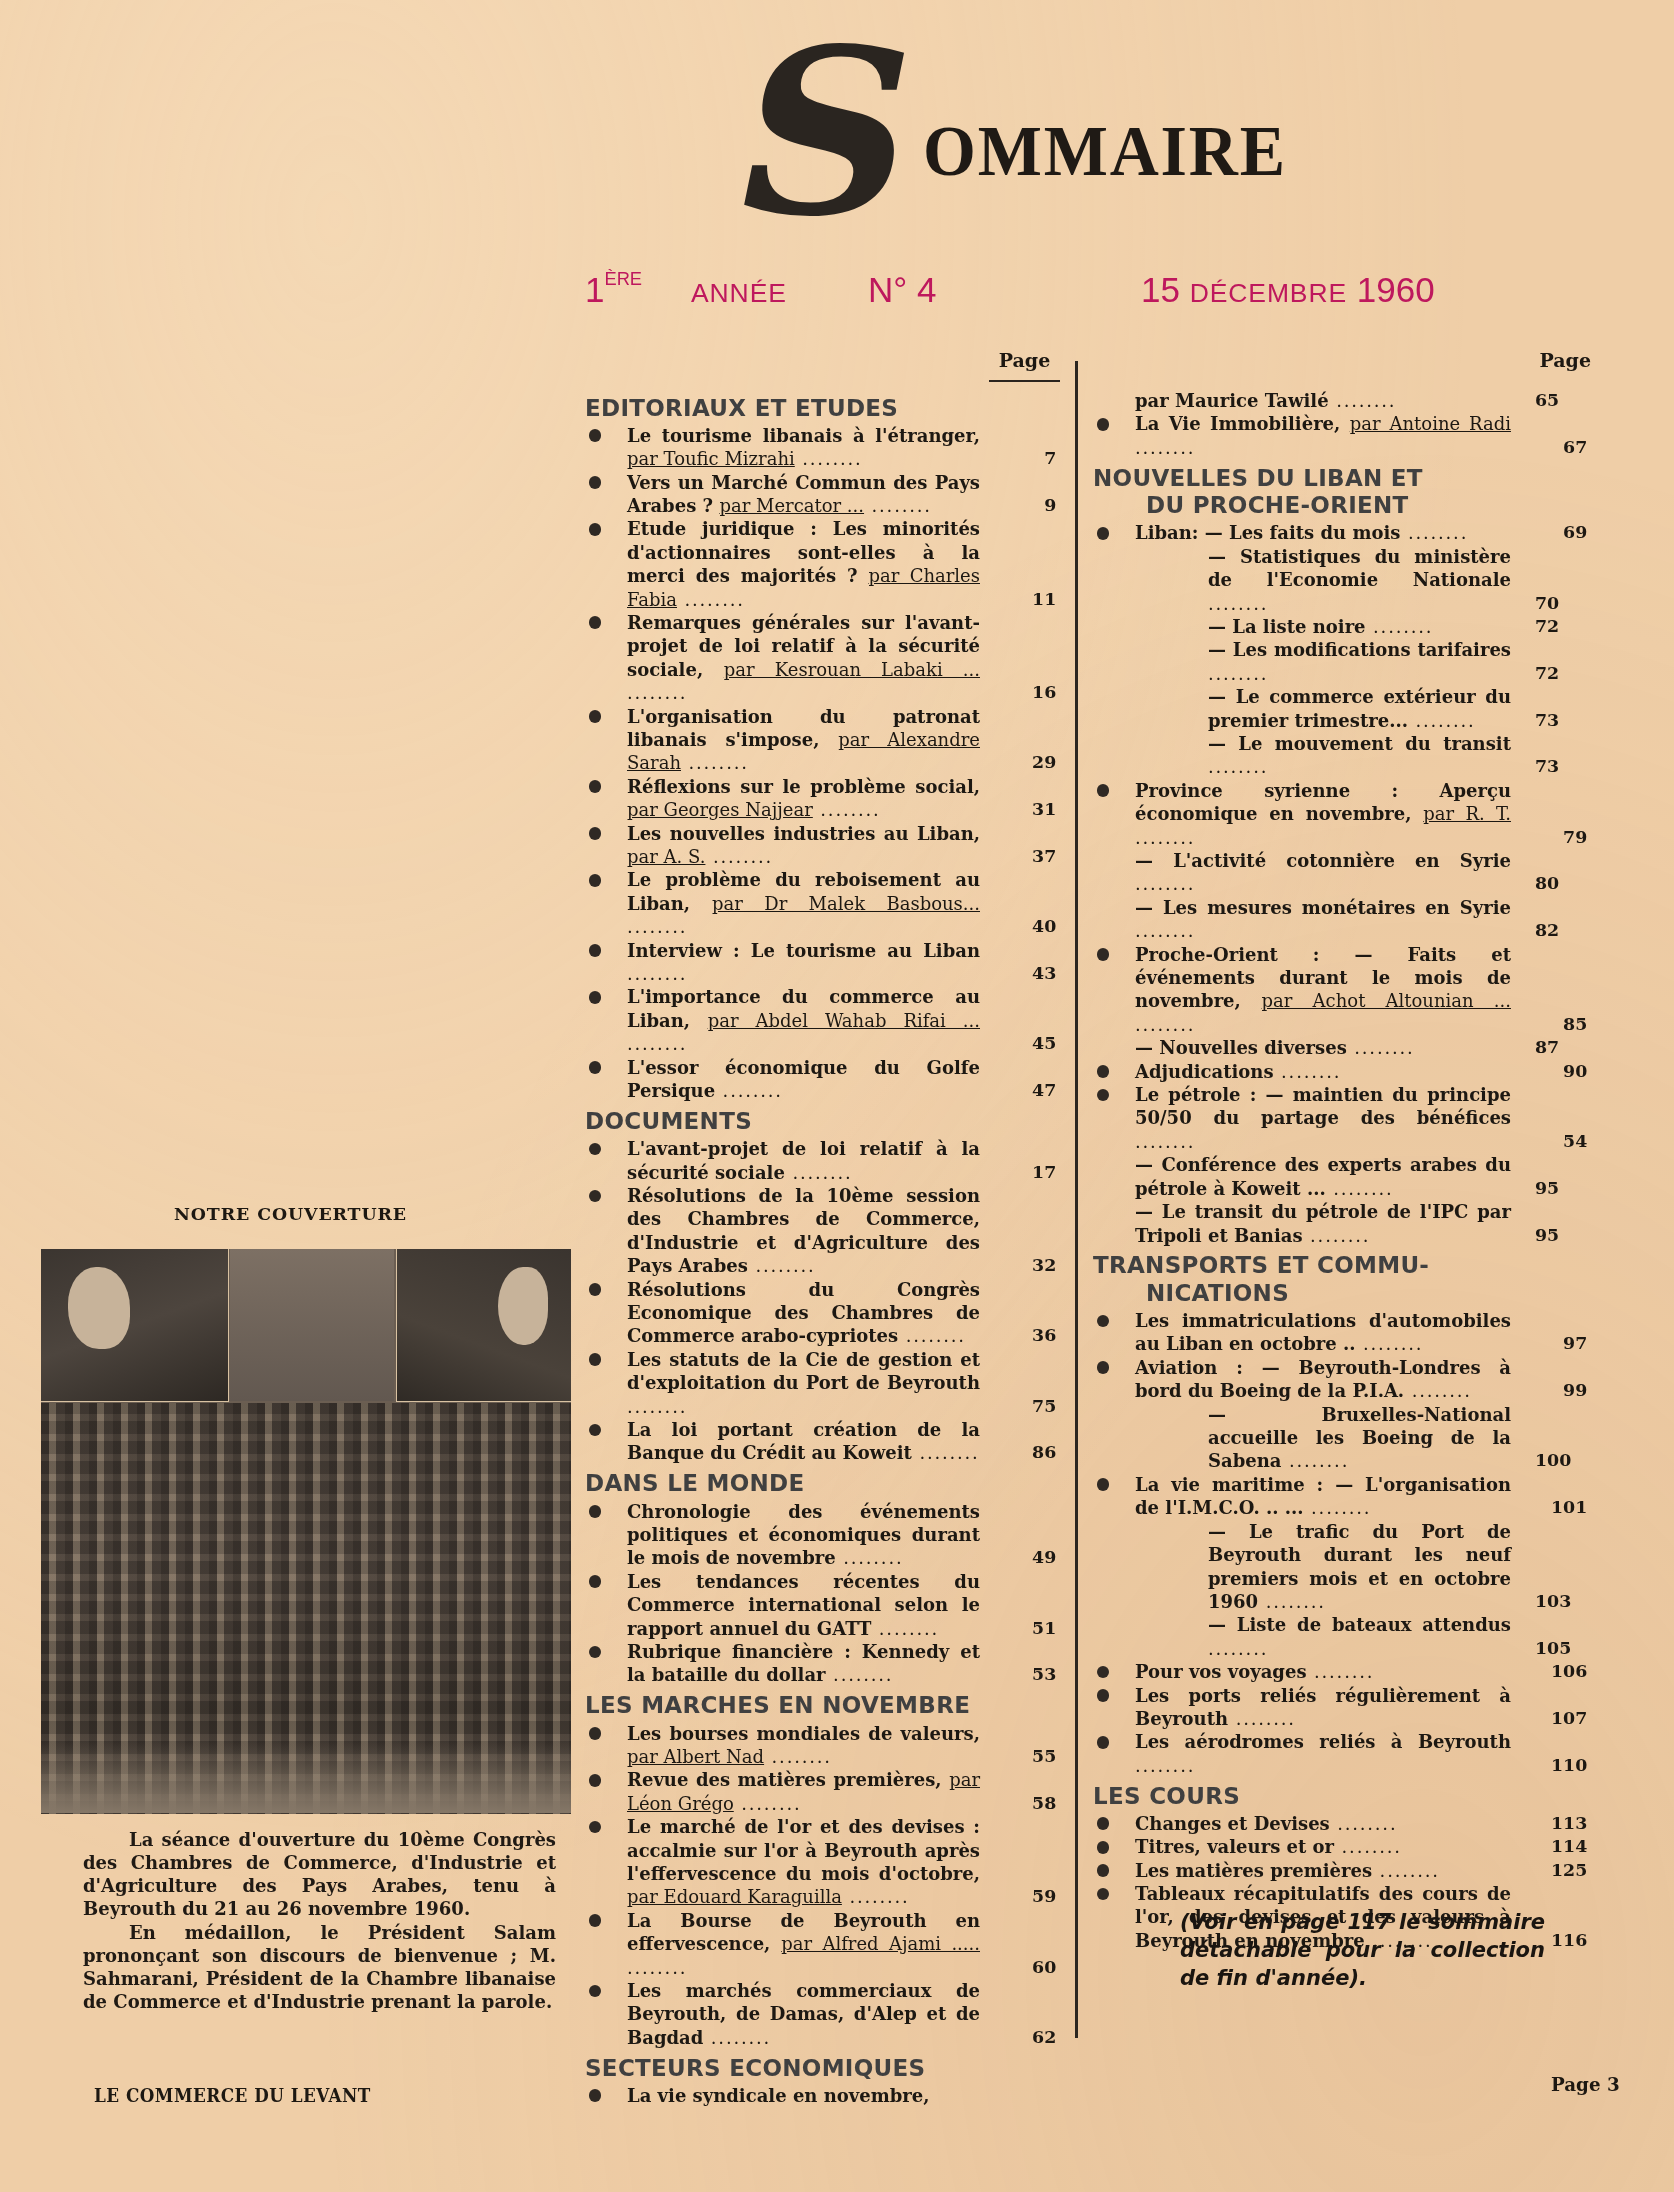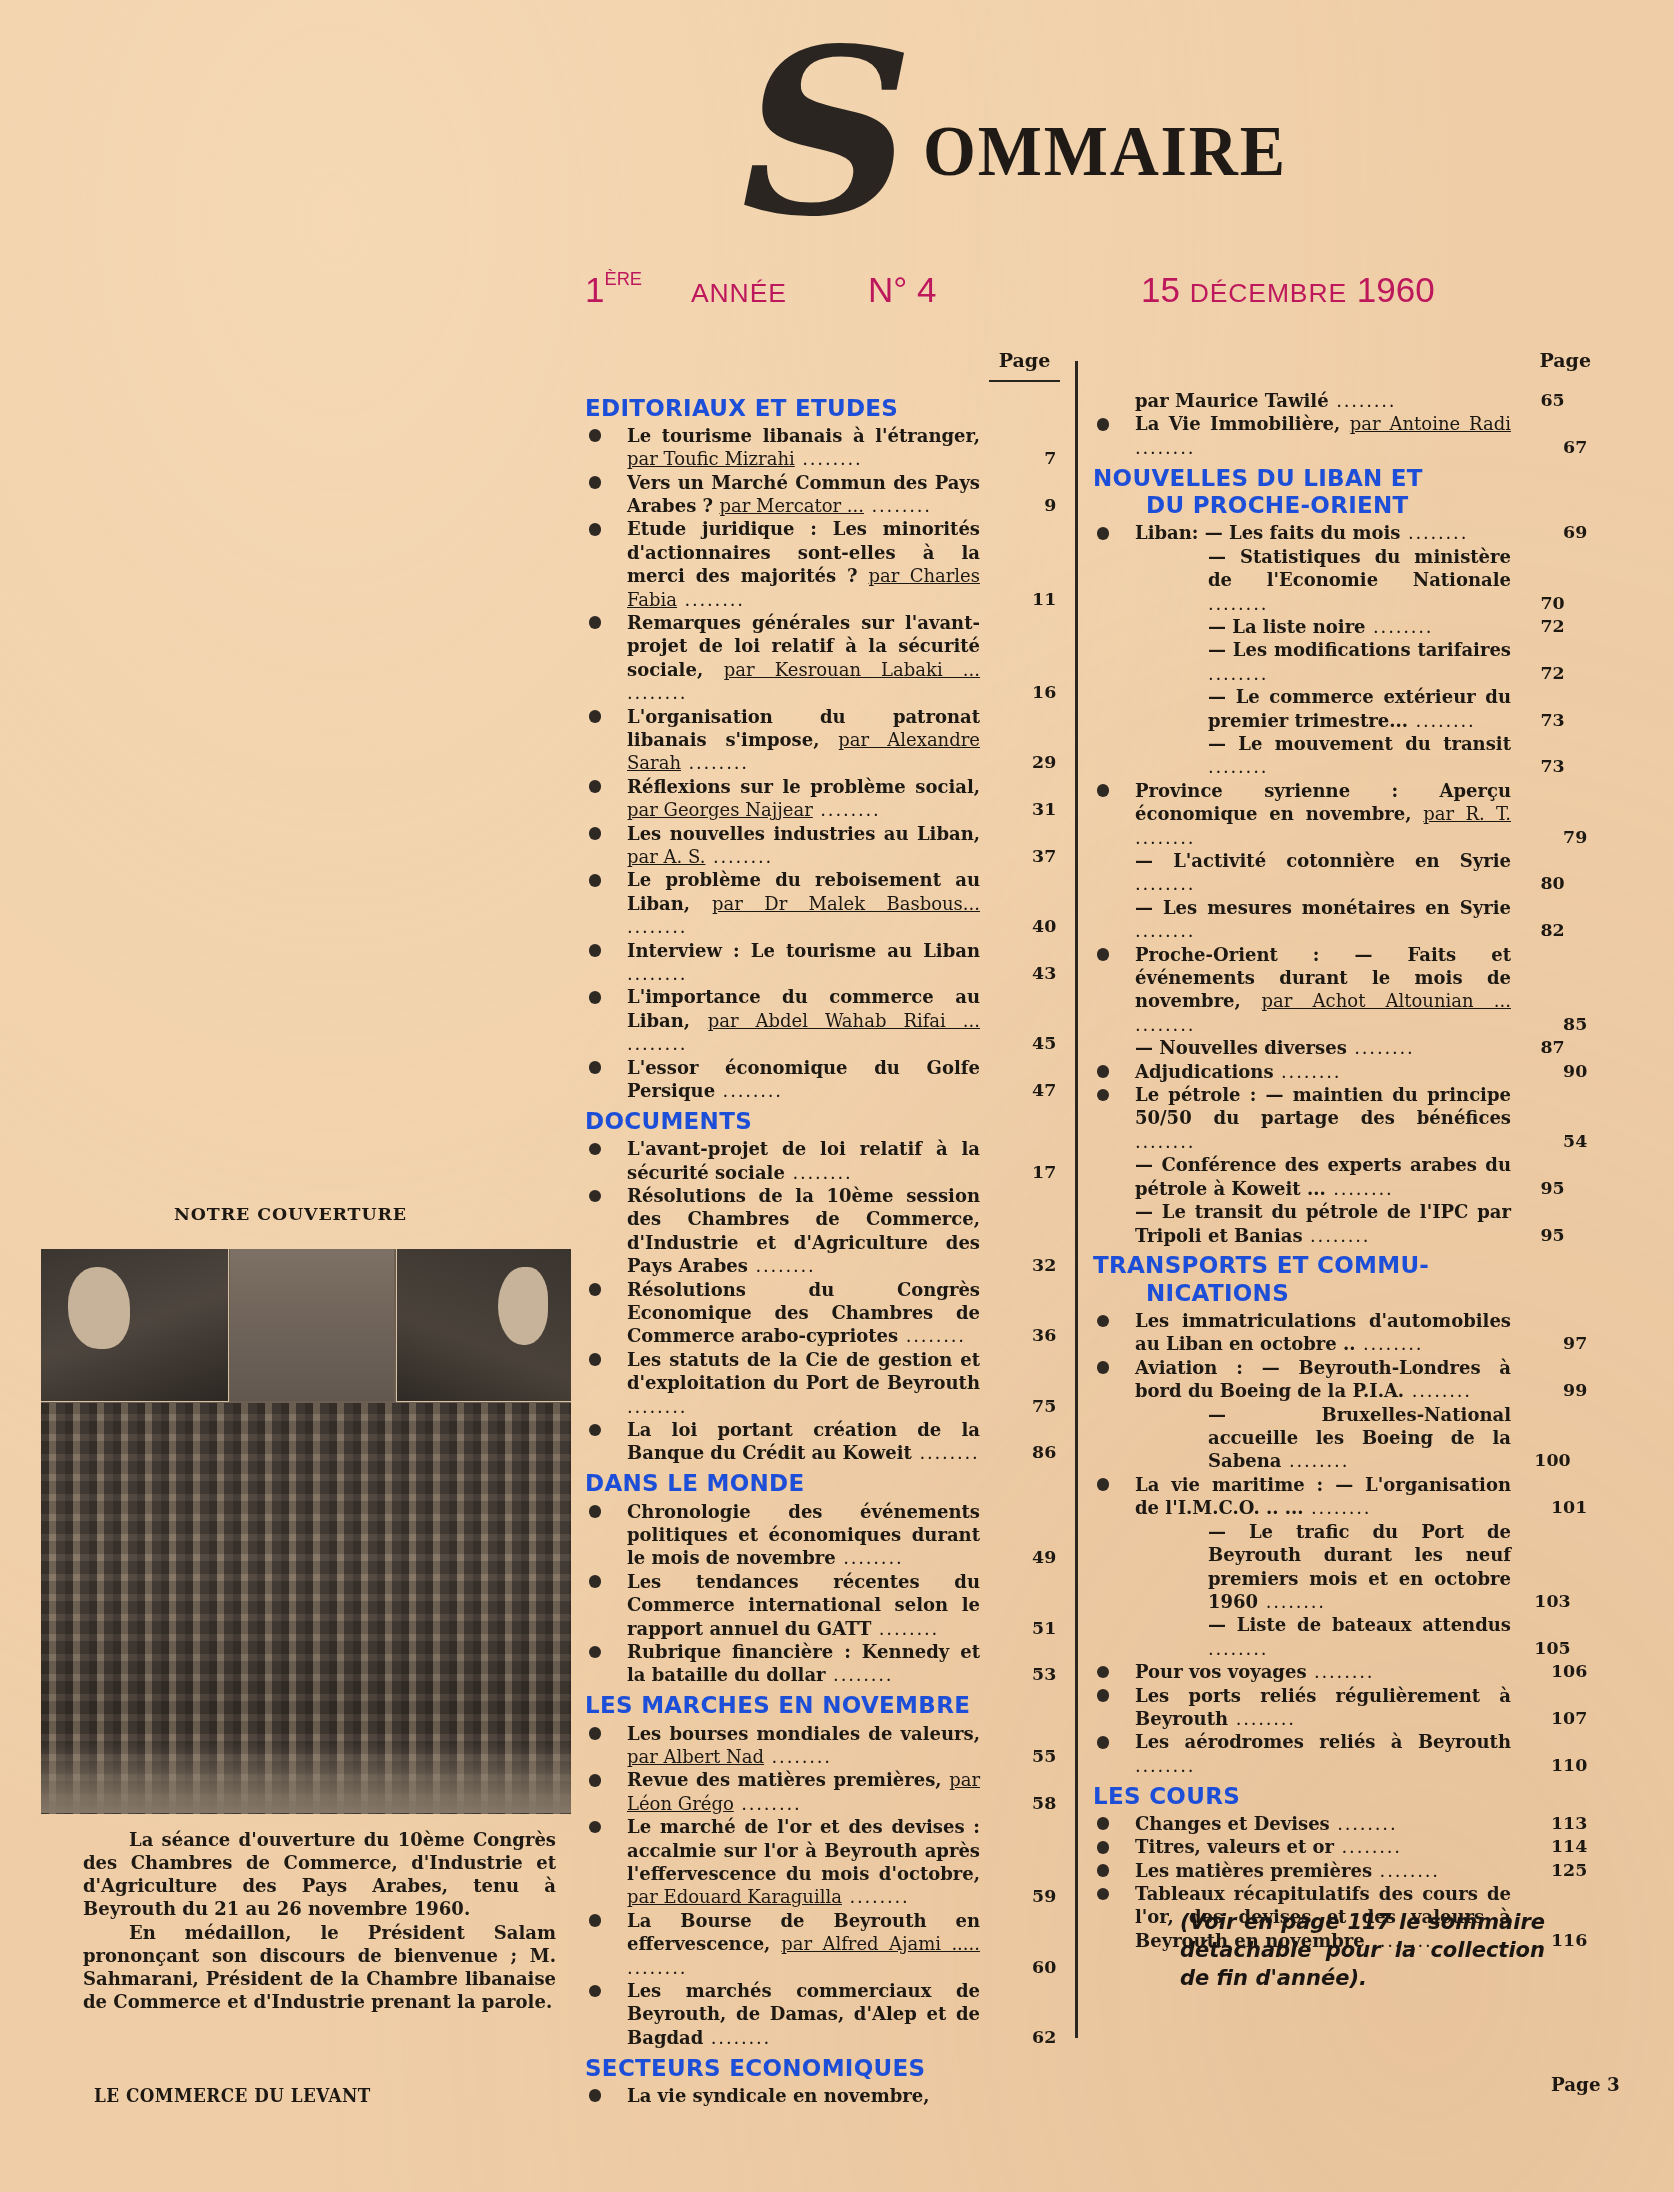--- a/index.html
+++ b/index.html
@@ -44,40 +44,40 @@
   #colB { left:1093px; width:498px; }
   #divider { left:1075px; top:361px; width:2.7px; height:1677px; background:#2c2620; }
   .pagehdr {
     text-align:right; font-weight:bold; font-size:19px; height:40px;
     font-family:"DejaVu Serif", serif;
   }
   .pagehdr span { display:inline-block; }
   #colA .pagehdr span { border-bottom:2.7px solid #2a241e; padding-bottom:9.1px; width:71px; text-align:center; }
   .sec {
     font-family:"DejaVu Sans", sans-serif; font-weight:bold; font-size:23px;
-    line-height:27.4px; margin:5.5px 0 1.8px 0; letter-spacing:0.3px; color:#1d4ed8;
+    line-height:27.4px; margin:5.5px 0 1.8px 0; letter-spacing:0.3px; color:#404040;
   }
   .sec .l2 { display:block; padding-left:53px; }
   .item {
     position:relative; font-weight:bold; font-size:18px; line-height:23.4px;
     padding-left:42px; padding-right:80px;
   }
   .item .bullet {
     position:absolute; left:3.7px; top:5.5px; width:12.8px; height:12.8px; border-radius:50%;
     background:#2f2924;
   }
   .item .txt { display:block; text-align:justify; }
   .item .txt .reg { font-weight:normal;text-decoration:underline; }
   .item .pg {
     position:absolute; right:3.7px; bottom:0; font-weight:bold; font-size:17.4px;
     width:55px; text-align:right;
   }
   .dots { letter-spacing:1.8px; font-weight:normal; }
   .sub { position:relative; font-weight:bold; font-size:18px; line-height:23.4px; padding-right:80px; }
-  .sub .pg { position:absolute; right:11px; bottom:0; font-size:17.4px; width:55px; text-align:center; }
+  .sub .pg { position:absolute; right:1px; bottom:0; font-size:17.4px; width:55px; text-align:left; }
   .sub .txt { display:block; text-align:justify; }
 
   #note {
     position:absolute; left:1180px; top:1908px; width:365px;
     font-family:"DejaVu Sans", sans-serif; font-style:italic; font-weight:bold;
     font-size:21px; line-height:28px; text-align:justify; color:#1a1510;
   }
 
   
   #cover-title { left:174px; top:1204px; font-weight:bold; font-size:17.4px; letter-spacing:0.9px; }

